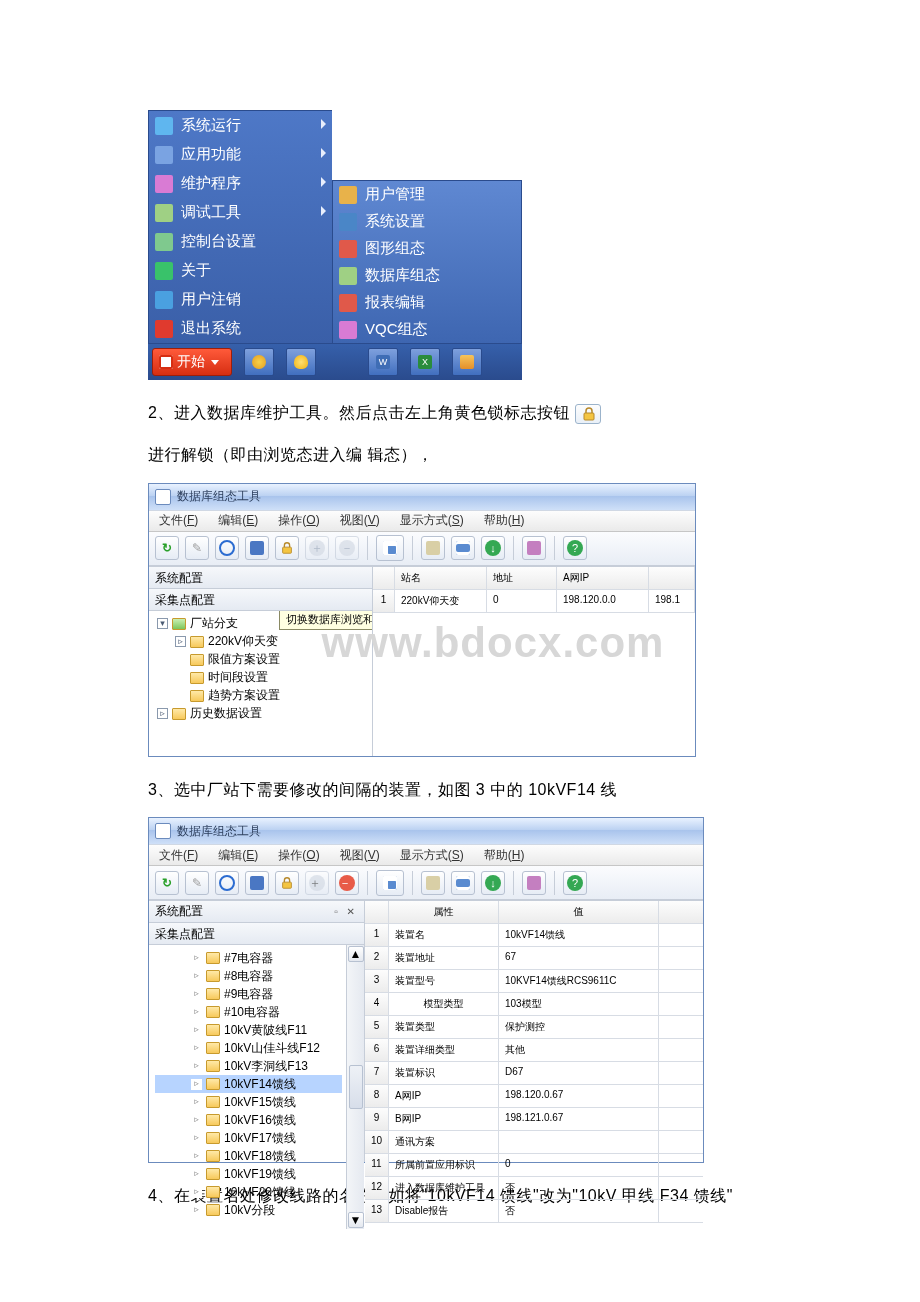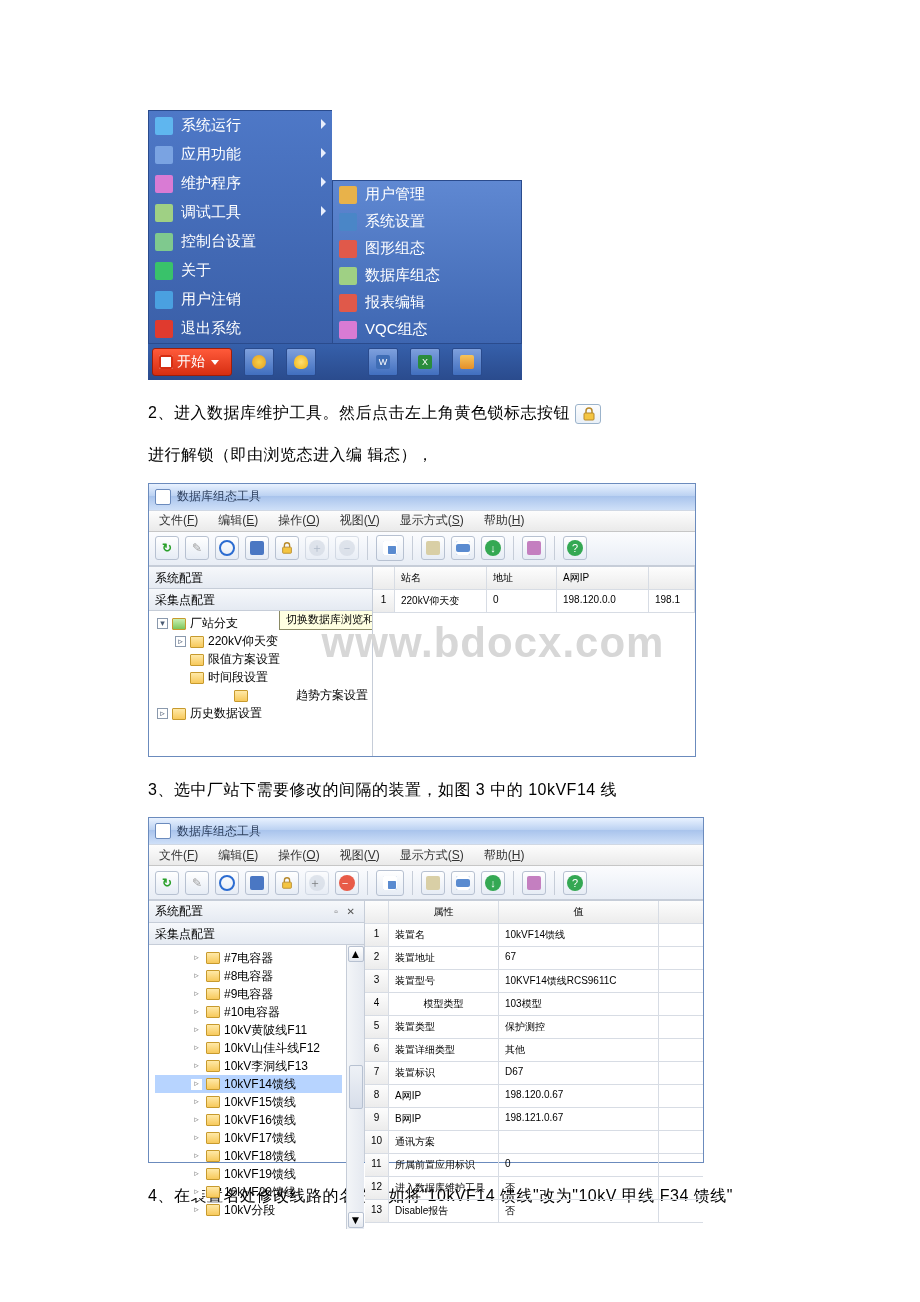--- a/index.html
+++ b/index.html
@@ -453,21 +453,21 @@
             <div class="tree-row" style="padding-left: 20px;">
               <span class="exp none"></span>
               <span class="fld"></span>
               <span>限值方案设置</span>
             </div>
             <div class="tree-row" style="padding-left: 20px;">
               <span class="exp none"></span>
               <span class="fld"></span>
               <span>时间段设置</span>
             </div>
-            <div class="tree-row" style="padding-left: 20px; justify-content: space-between;">
+            <div class="tree-row" style="padding-left: 20px;">
               <span class="exp none"></span>
               <span class="fld"></span>
               <span>趋势方案设置</span>
             </div>
             <div class="tree-row" style="padding-left: 2px;">
               <span class="exp">▹</span>
               <span class="fld"></span>
               <span>历史数据设置</span>
             </div>
           </div>

